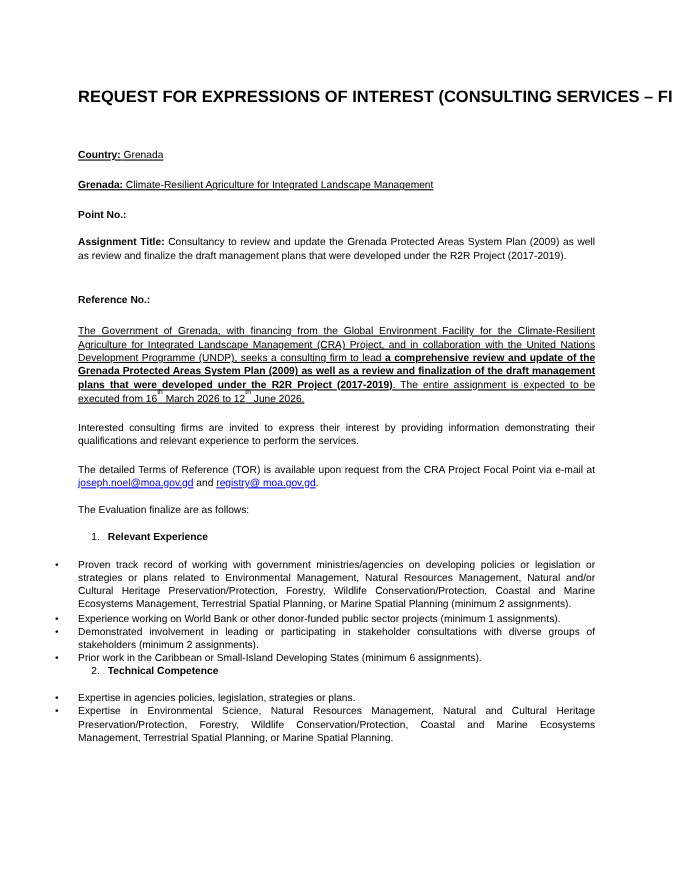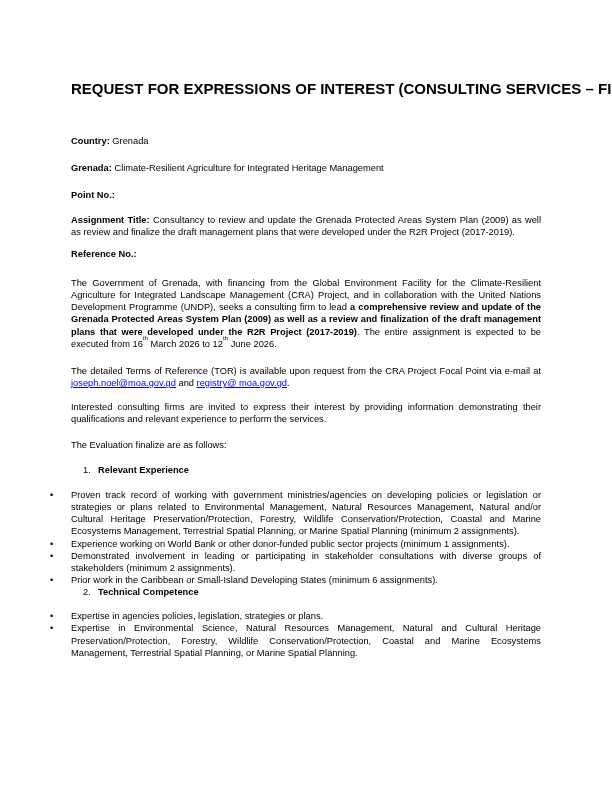--- a/index.html
+++ b/index.html
@@ -17,24 +17,24 @@
   p { margin:0; }
   .b { font-weight:bold; }
   .just { text-align:justify; }
   .doc-title {
     font-weight:bold;
     font-size:15px;
     line-height:12.2px;
     white-space:nowrap;
     margin:12px 0 40px 0;
   }
-  .mb15 { margin-bottom:14.8px; }
+  .mb15 { margin-bottom:14.8px;text-decoration:underline; }
   .mb13 { margin-bottom:12.8px; }
   .mb12 { margin-bottom:11.7px; }
-  .mb10 { margin-bottom:9px; }
+  .mb10 { margin-bottom:27px; }
   .mb35 { margin-bottom:17px; }
   .mb14 { margin-bottom:13.4px; }
   sup.ord {
     font-size:6.2px;
     line-height:0;
     position:relative;
     top:-3px;
   }
   a.email-link {
     color:#0000EE;
@@ -66,33 +66,33 @@
 </head>
 <body>
 
 <div class="page">
   <div class="content">
 
     <h1 class="doc-title">REQUEST FOR EXPRESSIONS OF INTEREST (CONSULTING SERVICES – FIRMS SELECTION)</h1>
 
     <p class="mb15"><span class="b">Country:</span> <span>Grenada</span></p>
 
-    <p class="mb15"><span class="b">Grenada:</span> <span>Climate-Resilient Agriculture for Integrated Heritage Management</span></p>
+    <p class="mb15"><span class="b">Grenada:</span> <span>Climate-Resilient Agriculture for Integrated Landscape Management</span></p>
 
     <p class="mb13"><span class="b">Point No.:</span></p>
 
     <p class="just mb10"><span class="b">Assignment Title:</span> <span>Consultancy to review and update the Grenada Protected Areas System Plan (2009) as well as review and finalize the draft management plans that were developed under the R2R Project (2017-2019).</span></p>
 
     <p class="mb35"><span class="b">Reference No.:</span></p>
 
     <p class="just mb15"><span>The Government of Grenada, with financing from the Global Environment Facility for the Climate-Resilient Agriculture for Integrated Landscape Management (CRA) Project, and in collaboration with the United Nations Development Programme (UNDP), seeks a consulting firm to lead </span><span class="b">a comprehensive review and update of the Grenada Protected Areas System Plan (2009) as well as a review and finalization of the draft management plans that were developed under the R2R Project (2017-2019)</span><span>. The entire assignment is expected to be executed from 16</span><sup class="ord">th</sup><span> March 2026 to 12</span><sup class="ord">th</sup><span> June 2026.</span></p>
 
+    <p class="just mb14">Interested consulting firms are invited to express their interest by providing information demonstrating their qualifications and relevant experience to perform the services.</p>
+
     <p class="just mb12"><span>The detailed Terms of Reference (TOR) is available upon request from the CRA Project Focal Point via e-mail at </span><a class="email-link" href="#">joseph.noel@moa.gov.gd</a><span> and </span><a class="email-link" href="#">registry@ moa.gov.gd</a><span>.</span></p>
-
-    <p class="just mb14">Interested consulting firms are invited to express their interest by providing information demonstrating their qualifications and relevant experience to perform the services.</p>
 
     <p class="mb13">The Evaluation finalize are as follows:</p>
 
     <p class="heading mb13"><span class="num">1.</span><span class="b">Relevant Experience</span></p>
 
     <ul class="criteria mb13">
       <li><span class="dot">•</span><span>Proven track record of working with government ministries/agencies on developing policies or legislation or strategies or plans related to Environmental Management, Natural Resources Management, Natural and/or Cultural Heritage Preservation/Protection, Forestry, Wildlife Conservation/Protection, Coastal and Marine Ecosystems Management, Terrestrial Spatial Planning, or Marine Spatial Planning (minimum 2 assignments).</span></li>
       <li><span class="dot">•</span><span>Experience working on World Bank or other donor-funded public sector projects (minimum 1 assignments).</span></li>
       <li><span class="dot">•</span><span>Demonstrated involvement in leading or participating in stakeholder consultations with diverse groups of stakeholders (minimum 2 assignments).</span></li>
       <li><span class="dot">•</span><span>Prior work in the Caribbean or Small-Island Developing States (minimum 6 assignments).</span></li>

